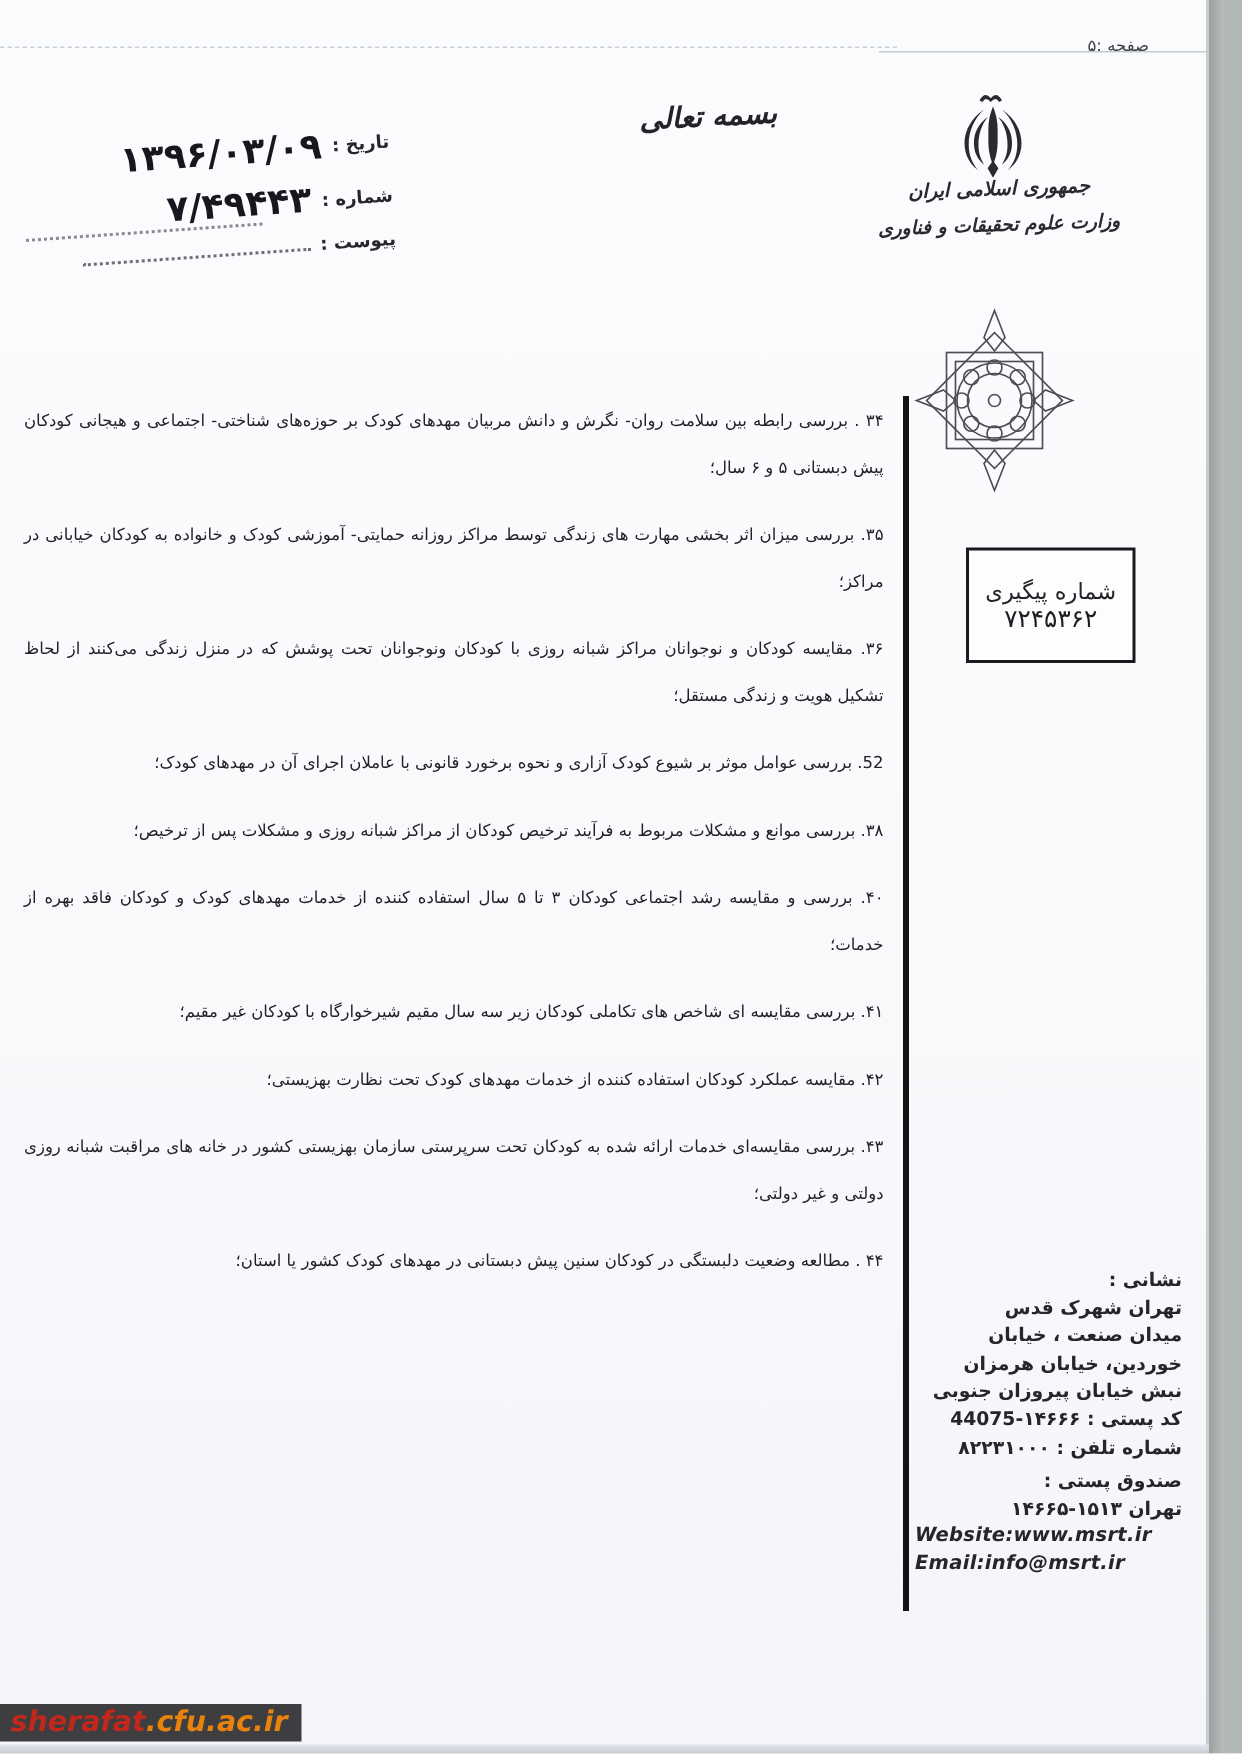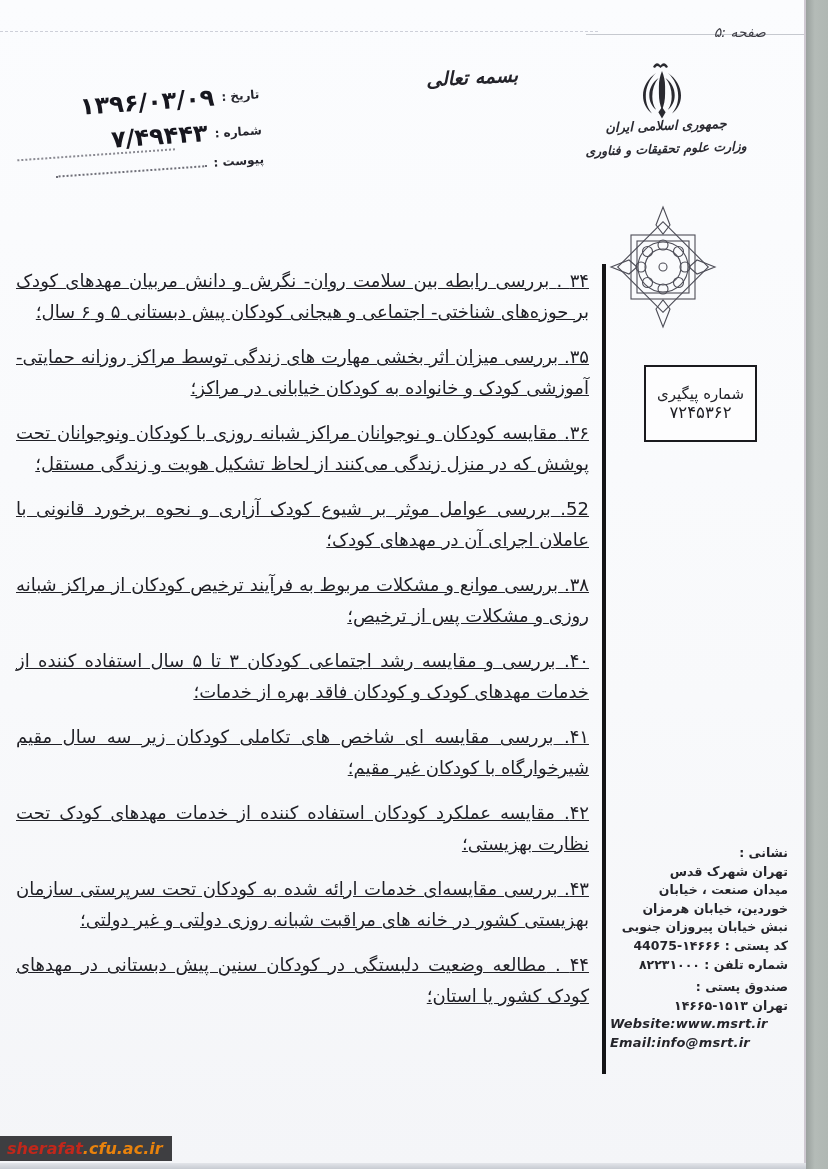--- a/index.html
+++ b/index.html
@@ -27,21 +27,21 @@
   .top-dashline {
     position:absolute; left:0; top:31px; width:598px;
     border-top:1px dashed #c7c9d3; opacity:.85;
   }
   .top-grayline {
     position:absolute; left:586px; top:34px; width:218px;
     border-top:1px solid #c6c9cf;
   }
   .page-label {
     position:absolute; top:24px; right:40px;
-    font-size:14px; color:#3c3c44; direction:rtl;font-style:italic;
+    font-size:11px; color:#3c3c44; direction:rtl;
   }
   
   .bismillah {
     position:absolute; top:66px; left:402px; width:140px; text-align:center;
     font-family:"DejaVu Serif", serif; font-style:italic; font-weight:bold;
     font-size:19px; color:#23232a; transform:rotate(-3deg); direction:rtl;
   }
   .emblem { position:absolute; left:631px; top:58px; }
   .org-block {
     position:absolute; left:582px; top:118px; width:168px; text-align:center;
@@ -74,41 +74,41 @@
     border:2px solid #1a1a1e; background:#fdfdfe;
     display:flex; flex-direction:column; align-items:center; justify-content:center; gap:0;
     direction:rtl;
   }
   .tracking-label { font-size:15px; color:#232329; }
   .tracking-value { font-size:16.5px; color:#1c1c22; letter-spacing:2px; }
   
   .doc-body {
     position:absolute; left:16px; top:265px; width:573px;
     direction:rtl; text-align:justify;
-    font-size:18px; line-height:31px; color:#212127;text-decoration:underline;
+    font-size:11px; line-height:31px; color:#212127;
   }
   .doc-body p.item { margin:0 0 14px 0; }
   .doc-body .num { white-space:nowrap; }
   
   .addr {
     position:absolute; left:610px; top:816px; width:178px;
     direction:rtl; text-align:right;
     font-size:12.5px; font-weight:bold; line-height:18.6px; color:#25252b;margin-top:28px;
   }
   .addr .line { white-space:nowrap; }
   .addr .gap-top { margin-top:4px; }
   .addr .latin {
     direction:ltr; text-align:left; font-style:italic; font-size:13px;
     letter-spacing:.2px; white-space:nowrap;
   }
   
   .watermark {
     position:absolute; left:0; top:1136px; height:25px;
     background:#3e3e41; padding:3px 9px 3px 7px;
-    font-style:italic; font-weight:bold; font-size:16px; line-height:19px;
+    font-style:italic; font-weight:bold; font-size:19px; line-height:19px;
     white-space:nowrap;
   }
   .wm-name { color:#c1271b; }
   .wm-domain { color:#e8820c; }
 </style>
 </head>
 <body>
 
 <div class="paper">
 

